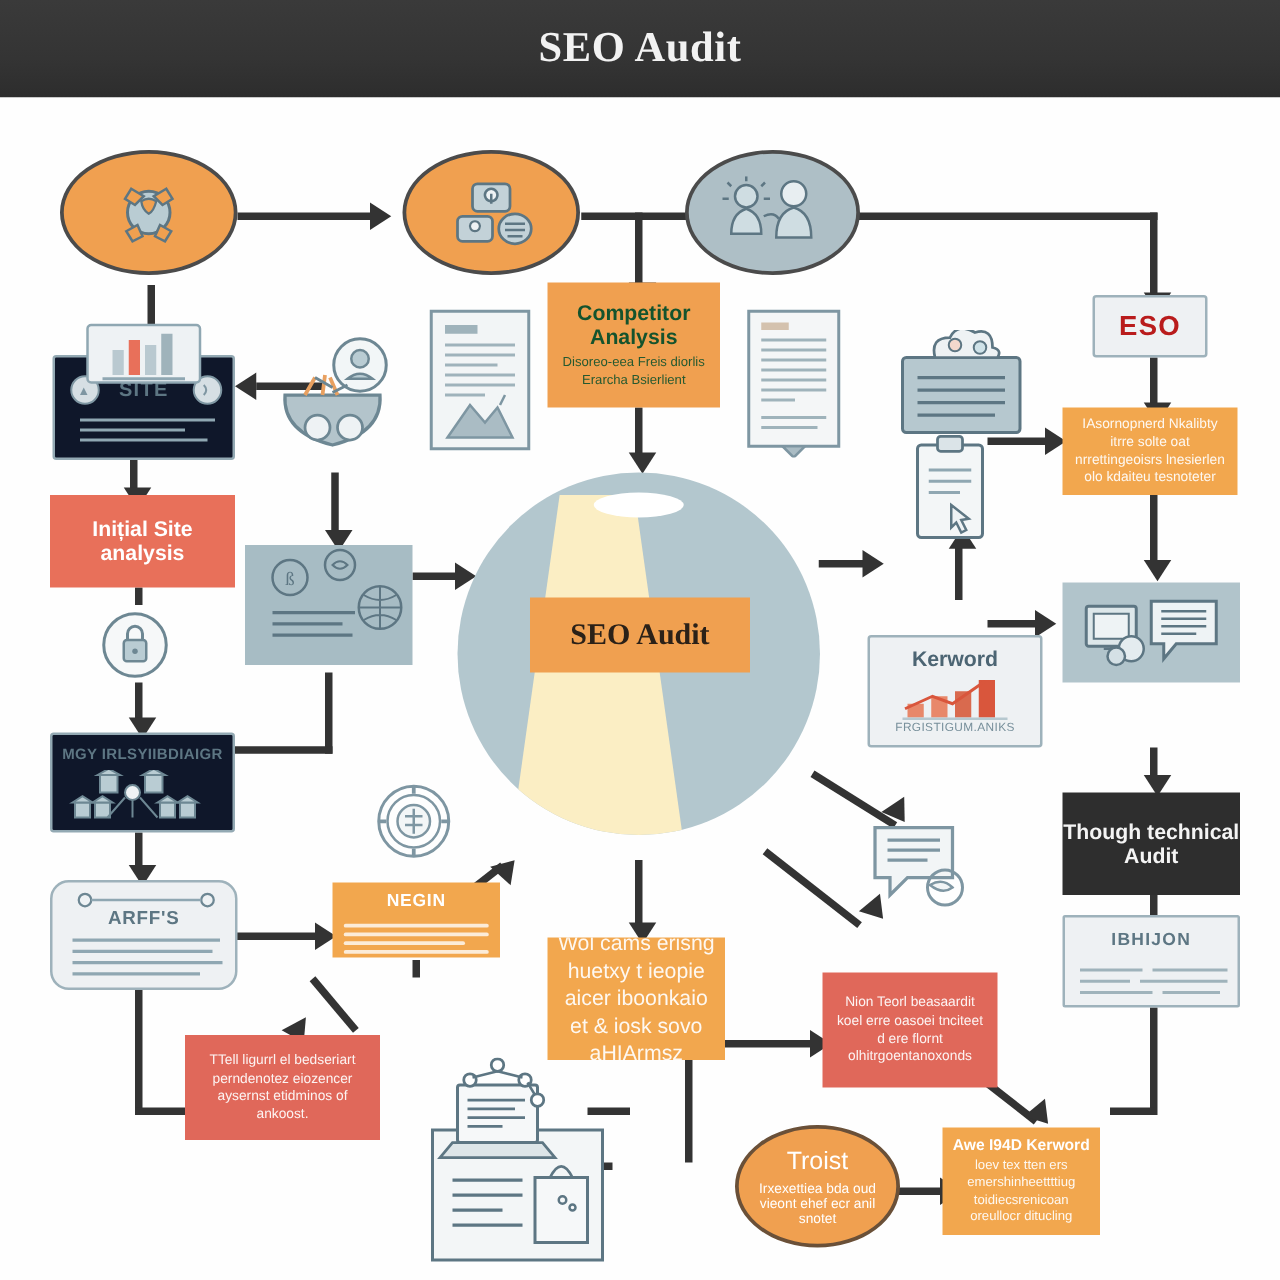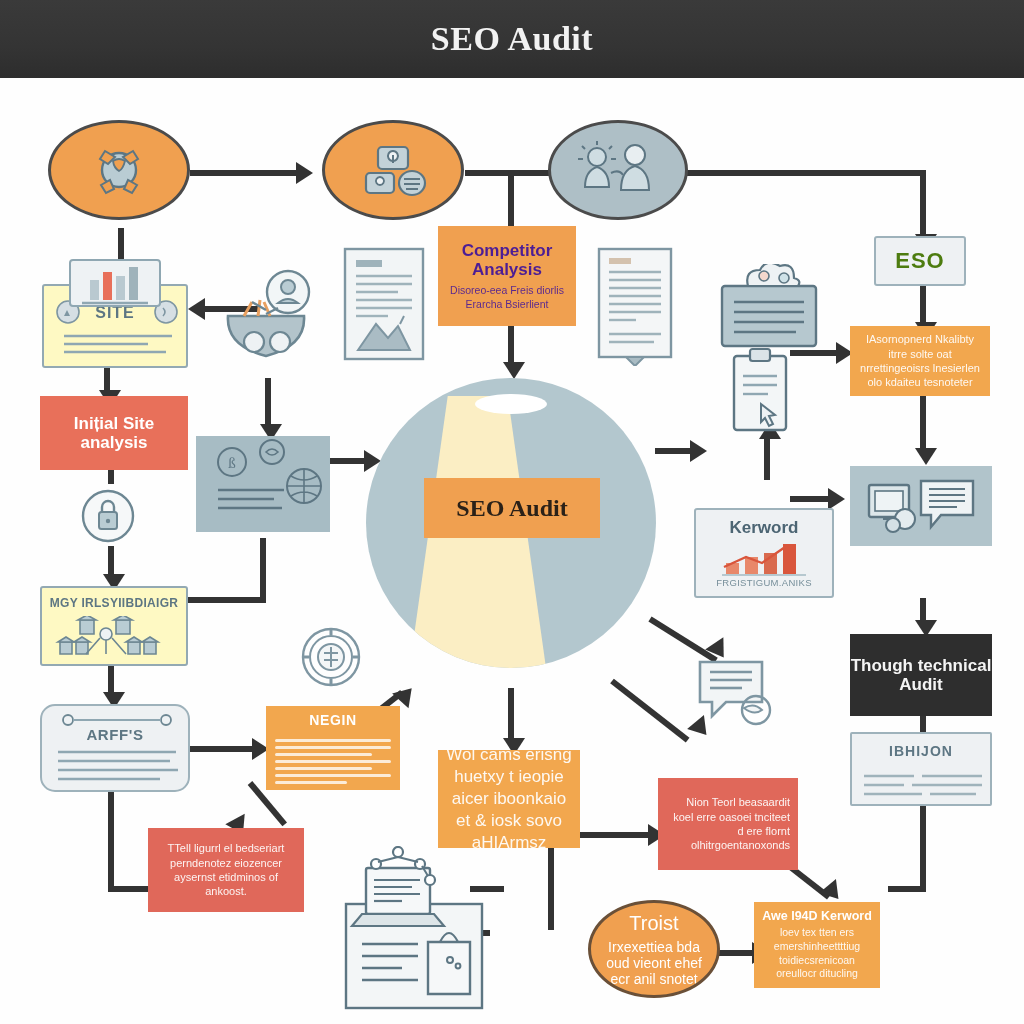--- a/index.html
+++ b/index.html
@@ -15,28 +15,28 @@
 
   
   .canvas{position:absolute;left:0;top:78px;width:1024px;height:946px;background:#fefefe;}
 
   
   .node{position:absolute;box-sizing:border-box;display:flex;flex-direction:column;
     align-items:center;justify-content:center;text-align:center;overflow:hidden;}
   .node .ttl{font-weight:bold;line-height:1.12;}
   .node .sub{line-height:1.3;opacity:.92;}
 
-  .orange{background:#f0a050;color:#4c1d95;}
+  .orange{background:#f0a050;color:#14532d;}
   .orange2{background:#f2a74e;color:#ffffff;}
   .salmon{background:#e8705a;color:#ffffff;}
   .salmon2{background:#e0685a;color:#ffffff;}
   .dark{background:#2e2e2e;color:#f4f4f4;}
   .bluegray{background:#b1c4cb;color:#3c5360;}
   .bluegray2{background:#a7bcc4;color:#3c5360;}
-  .paper{background:#fef9c3;border:2px solid #93a9b3;color:#5d7683;}
+  .paper{background:#0f172a;border:2px solid #93a9b3;color:#5d7683;}
   .paper-light{background:#eef1f3;border:2px solid #9eb2bb;color:#5d7683;}
 
   .ellipse{position:absolute;box-sizing:border-box;border-radius:50%;
     display:flex;align-items:center;justify-content:center;flex-direction:column;
     text-align:center;overflow:hidden;}
   .ell-orange{background:#f0a050;border:3px solid #4b4b4b;}
   .ell-gray{background:#aebfc6;border:3px solid #4b4b4b;}
   .ell-orange-thin{background:#f0a050;border:3px solid #6a5038;color:#fff;}
 
   
@@ -316,21 +316,21 @@
             <line x1="16" y1="46" x2="134" y2="46"></line>
             <line x1="16" y1="55" x2="128" y2="55"></line>
             <line x1="16" y1="64" x2="136" y2="64"></line>
             <line x1="16" y1="73" x2="118" y2="73"></line>
           </g>
         </svg>
         <div class="blur" style="position:absolute;left:0;right:0;top:20px;text-align:center;font-size:15px;font-weight:bold;color:#5d7683;letter-spacing:.6px;">ARFF'S</div>
       </div>
     </div>
 
-    <div class="node orange2" style="left:266px;top:628px;width:134px;height:84px;">
+    <div class="node orange2" style="left:266px;top:628px;width:134px;height:60px;">
       <div style="position:relative;width:100%;height:100%;display:flex;flex-direction:column;align-items:center;">
         <div class="ttl blur" style="font-size:14px;margin-top:7px;letter-spacing:.6px;">NEGIN</div>
         <div class="fakelines blur" style="margin-top:6px;">
           <div class="fl l"></div>
             <div class="fl l"></div>
             <div class="fl m"></div>
           <div class="fl l"></div>
             <div class="fl m"></div>
             <div class="fl l"></div>
           <div class="fl s"></div>
@@ -398,27 +398,27 @@
       <div class="lamp" style="left:50%;top:16px;width:72px;height:20px;transform:translateX(-50%);"></div>
     </div>
     <div class="centerlabel" style="left:424px;top:400px;width:176px;height:60px;">
       <span style="font-size:24px;font-family:'Liberation Serif',serif;">SEO Audit</span>
     </div>
 
     <div class="node orange2" style="left:438px;top:672px;width:142px;height:98px;">
       <div class="sub blur" style="font-size:17px;padding:0 8px;">Wol cams erisng huetxy t ieopie aicer iboonkaio et &amp; iosk sovo aHIArmsz</div>
     </div>
 
-    <div class="node salmon2" style="left:658px;top:700px;width:140px;height:92px;text-align:right;">
+    <div class="node salmon2" style="left:658px;top:700px;width:140px;height:92px;">
       <div class="sub blur" style="font-size:11px;padding:0 8px;">Nion Teorl beasaardit koel erre oasoei tnciteet d ere flornt olhitrgoentanoxonds</div>
     </div>
 
     <div class="ellipse ell-orange-thin" style="left:588px;top:822px;width:132px;height:98px;">
       <div class="ttl blur" style="font-size:20px;">Troist</div>
-      <div class="sub blur" style="font-size:14px;margin-top:4px;padding:0 12px;text-align:center;">Irxexettiea bda oud vieont ehef ecr anil snotet</div>
+      <div class="sub blur" style="font-size:11px;margin-top:4px;padding:0 12px;text-align:center;">Irxexettiea bda oud vieont ehef ecr anil snotet</div>
     </div>
 
     <div class="node orange2" style="left:754px;top:824px;width:126px;height:86px;">
       <div class="ttl blur" style="font-size:12.5px;">Awe I94D Kerword</div>
       <div class="sub blur" style="font-size:10.5px;margin-top:3px;padding:0 6px;">loev tex tten ers emershinheettttiug toidiecsrenicoan oreullocr ditucling</div>
     </div>
 
     <svg width="168" height="168" viewBox="0 0 168 168" style="position:absolute;left:318px;top:768px;">
       <rect x="28" y="58" width="136" height="104" fill="#f3f6f7" stroke="#5d7683" stroke-width="2.4"></rect>
       <rect x="48" y="22" width="64" height="46" rx="2" fill="#f6f8f9" stroke="#5d7683" stroke-width="2.4"></rect>
@@ -477,21 +477,21 @@
         <rect x="29" y="18" width="13" height="17" fill="#e8886a"></rect>
         <rect x="48" y="14" width="13" height="21" fill="#d96a4e"></rect>
         <rect x="67" y="5" width="13" height="30" fill="#d9563c"></rect>
         <path d="M8 28 l22 -10 16 6 26 -18" fill="none" stroke="#d9563c" stroke-width="2.4"></path>
         <line x1="6" y1="36" x2="90" y2="36" stroke="#b6c8cf" stroke-width="2"></line>
       </svg>
       <div class="sub blur" style="font-size:9.5px;color:#6d8793;letter-spacing:.3px;">FRGISTIGUM.ANIKS</div>
     </div>
 
     <div class="node paper-light" style="left:874px;top:158px;width:92px;height:50px;border-radius:3px;">
-      <div class="ttl blur" style="font-size:22px;color:#4d7c0f;letter-spacing:1px;">ESO</div>
+      <div class="ttl blur" style="font-size:22px;color:#b91c1c;letter-spacing:1px;">ESO</div>
     </div>
 
     <div class="node orange2" style="left:850px;top:248px;width:140px;height:70px;">
       <div class="sub blur" style="font-size:11px;padding:0 7px;">IAsornopnerd Nkalibty itrre solte oat nrrettingeoisrs lnesierlen olo kdaiteu tesnoteter</div>
     </div>
 
     <div class="node bluegray" style="left:850px;top:388px;width:142px;height:80px;">
       <svg width="112" height="62" viewBox="0 0 112 62">
         <rect x="4" y="10" width="40" height="32" rx="2" fill="#dde7ea" stroke="#5d7683" stroke-width="2.4"></rect>
         <rect x="10" y="16" width="28" height="20" fill="#eef3f5" stroke="#5d7683" stroke-width="1.6"></rect>

